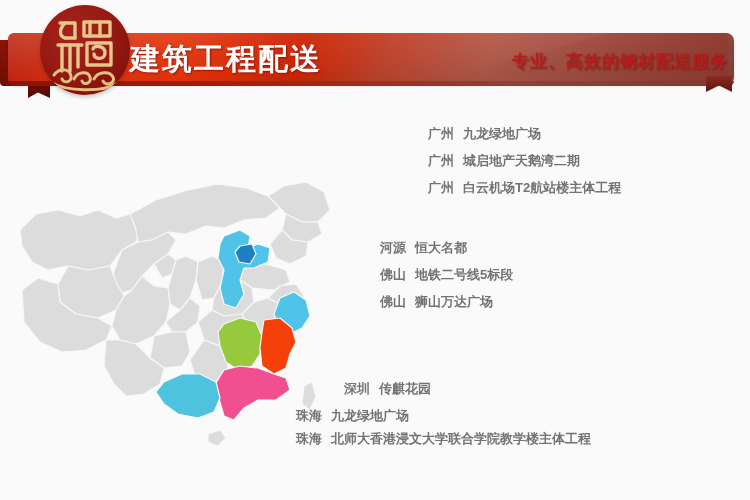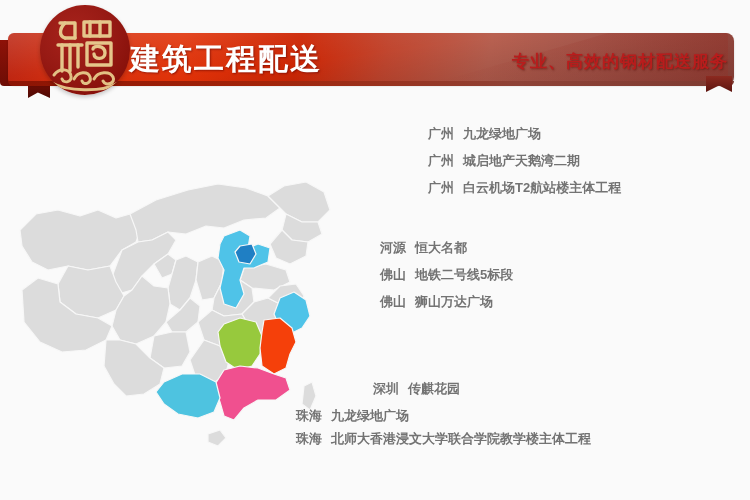--- a/index.html
+++ b/index.html
@@ -185,21 +185,21 @@
     line-height: 27px;
     color: #737373;
     white-space: nowrap;
   }
   .proj-line { display: block; }
   .proj-city { margin-right: 9px; }
 
   #group-1 { left: 428px; top: 120px; }
   #group-2 { left: 368px; top: 234px; margin-left: 12px; }
   #group-3-a { left: 364px; top: 348px; }
-  #group-3-b { left: 344px; top: 375px; margin-left: 29px; }
+  #group-3-b { left: 344px; top: 375px; }
   #group-3-c { left: 296px; top: 402px; }
   #group-3-d { left: 296px; top: 425px; }
 </style>
 </head>
 <body>
 
 <div id="page">
 
   <div class="banner">
 

